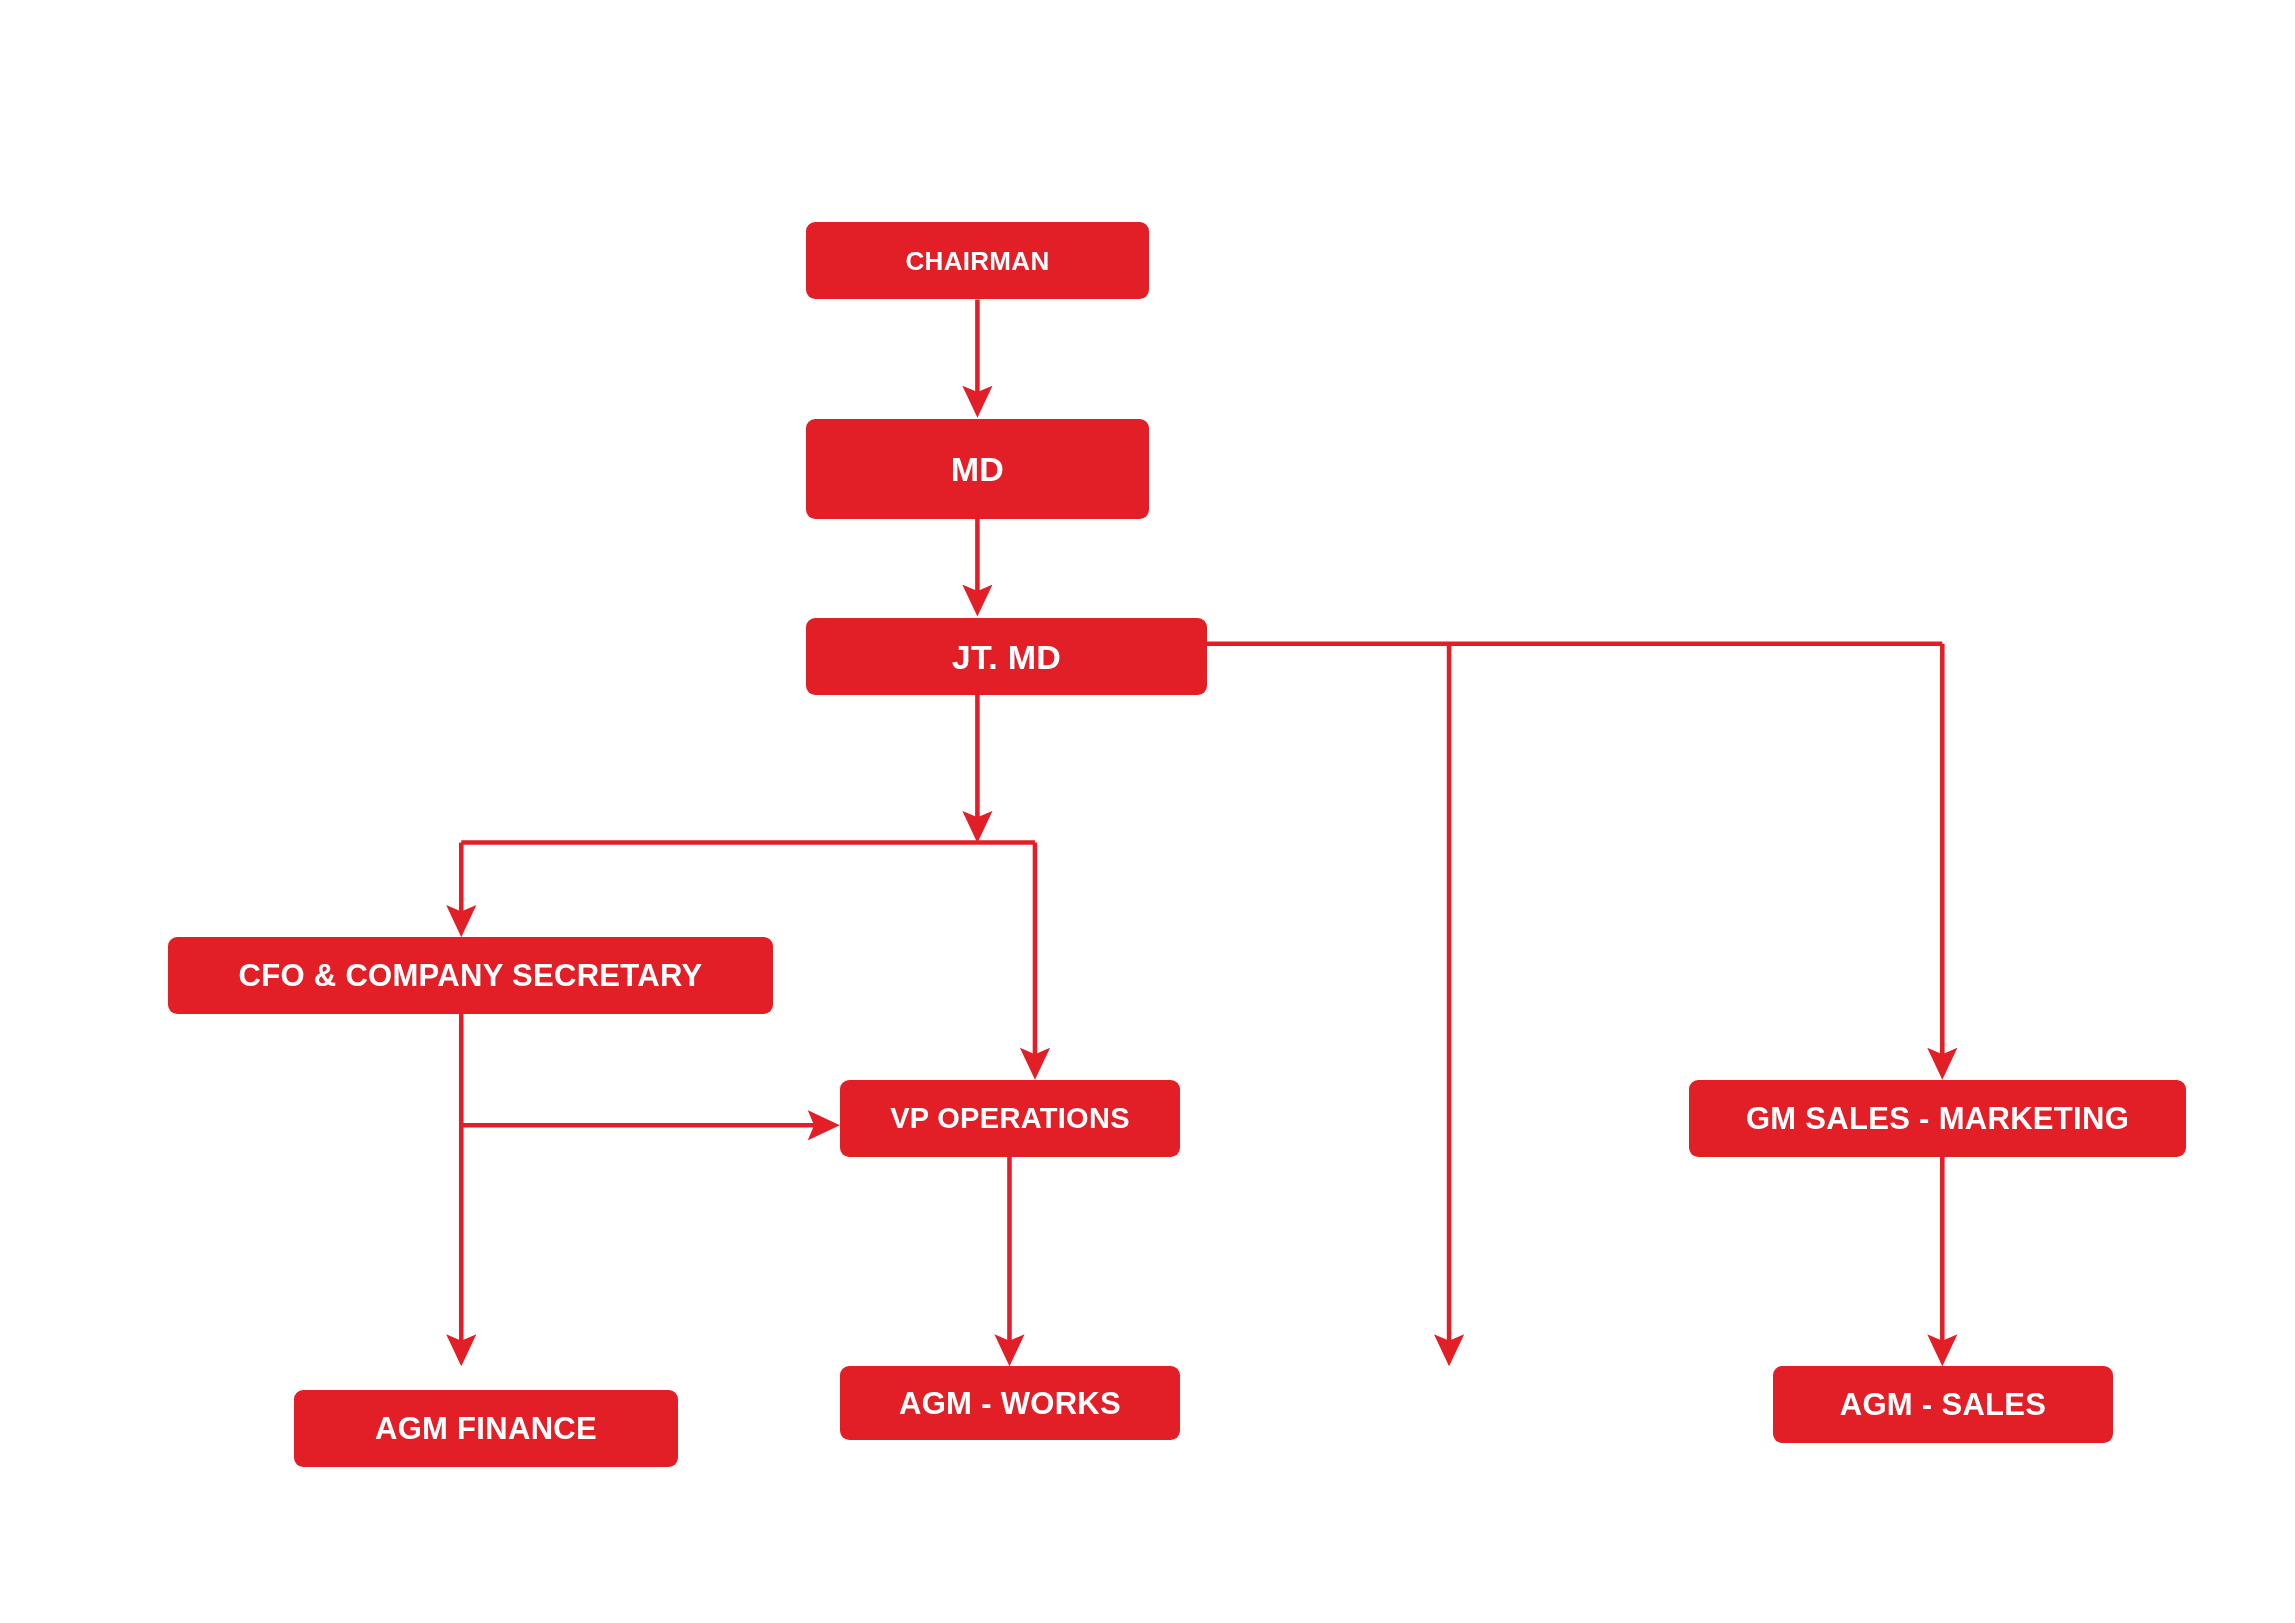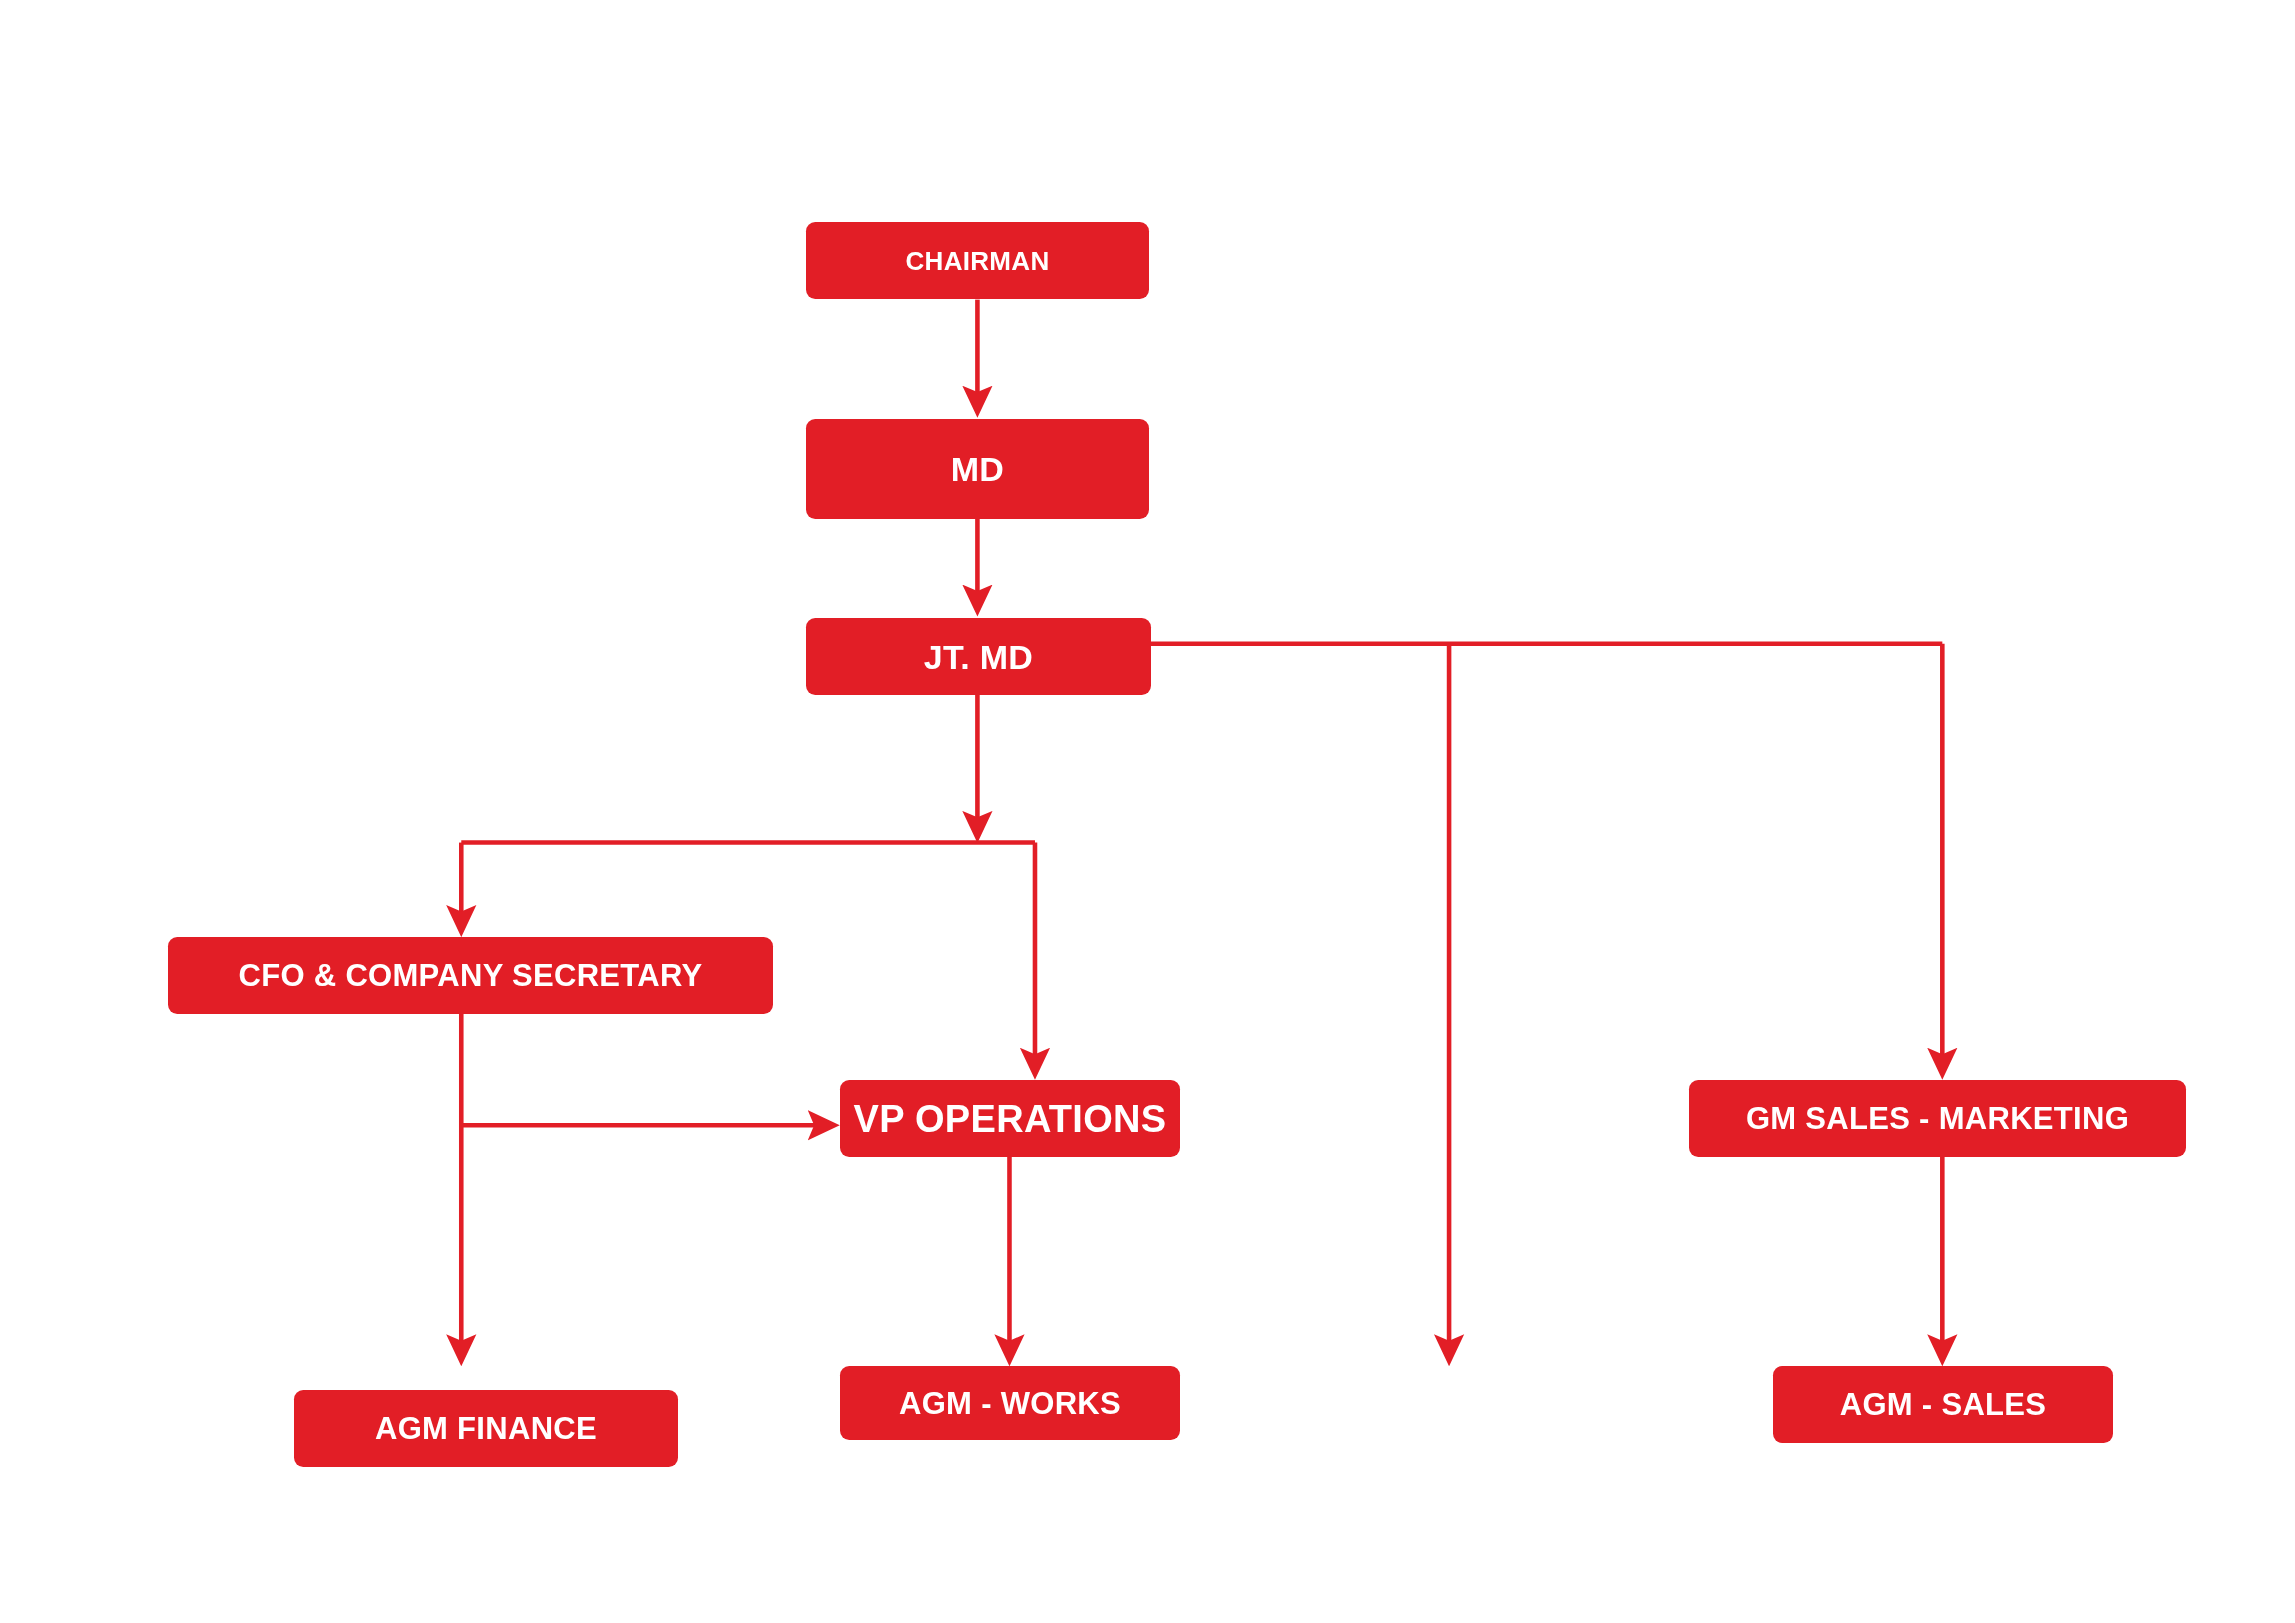--- a/index.html
+++ b/index.html
@@ -86,29 +86,29 @@
   </svg>
 
   <div class="node-box" style="left: 806px; top: 222px; width: 343px; height: 77px; background: rgb(226, 30, 38); color: rgb(255, 255, 255); border-radius: 9.2px; font-size: 26px;">
     <span class="node-label">CHAIRMAN</span>
   </div>
 
   <div class="node-box" style="left: 806px; top: 419px; width: 343px; height: 100px; background: rgb(226, 30, 38); color: rgb(255, 255, 255); border-radius: 9.2px; font-size: 34px;">
     <span class="node-label">MD</span>
   </div>
 
-  <div class="node-box" style="left: 806px; top: 618px; width: 345px; height: 77px; background: rgb(226, 30, 38); color: rgb(255, 255, 255); border-radius: 9.2px; font-size: 34px;">
+  <div class="node-box" style="left: 806px; top: 618px; width: 401px; height: 77px; background: rgb(226, 30, 38); color: rgb(255, 255, 255); border-radius: 9.2px; font-size: 34px;">
     <span class="node-label">JT. MD</span>
   </div>
 
   <div class="node-box" style="left: 168px; top: 937px; width: 605px; height: 77px; background: rgb(226, 30, 38); color: rgb(255, 255, 255); border-radius: 9.2px; font-size: 31px;">
     <span class="node-label">CFO &amp; COMPANY SECRETARY</span>
   </div>
 
-  <div class="node-box" style="left: 840px; top: 1080px; width: 340px; height: 77px; background: rgb(226, 30, 38); color: rgb(255, 255, 255); border-radius: 9.2px; font-size: 38px;">
+  <div class="node-box" style="left: 840px; top: 1080px; width: 340px; height: 77px; background: rgb(226, 30, 38); color: rgb(255, 255, 255); border-radius: 9.2px; font-size: 29px;">
     <span class="node-label">VP OPERATIONS</span>
   </div>
 
   <div class="node-box" style="left: 1689px; top: 1080px; width: 497px; height: 77px; background: rgb(226, 30, 38); color: rgb(255, 255, 255); border-radius: 9.2px; font-size: 31px;">
     <span class="node-label">GM SALES - MARKETING</span>
   </div>
 
   <div class="node-box" style="left: 294px; top: 1366px; width: 384px; height: 77px; background: rgb(226, 30, 38); color: rgb(255, 255, 255); border-radius: 9.2px; font-size: 31px; margin-top: 24px;">
     <span class="node-label">AGM FINANCE</span>
   </div>

